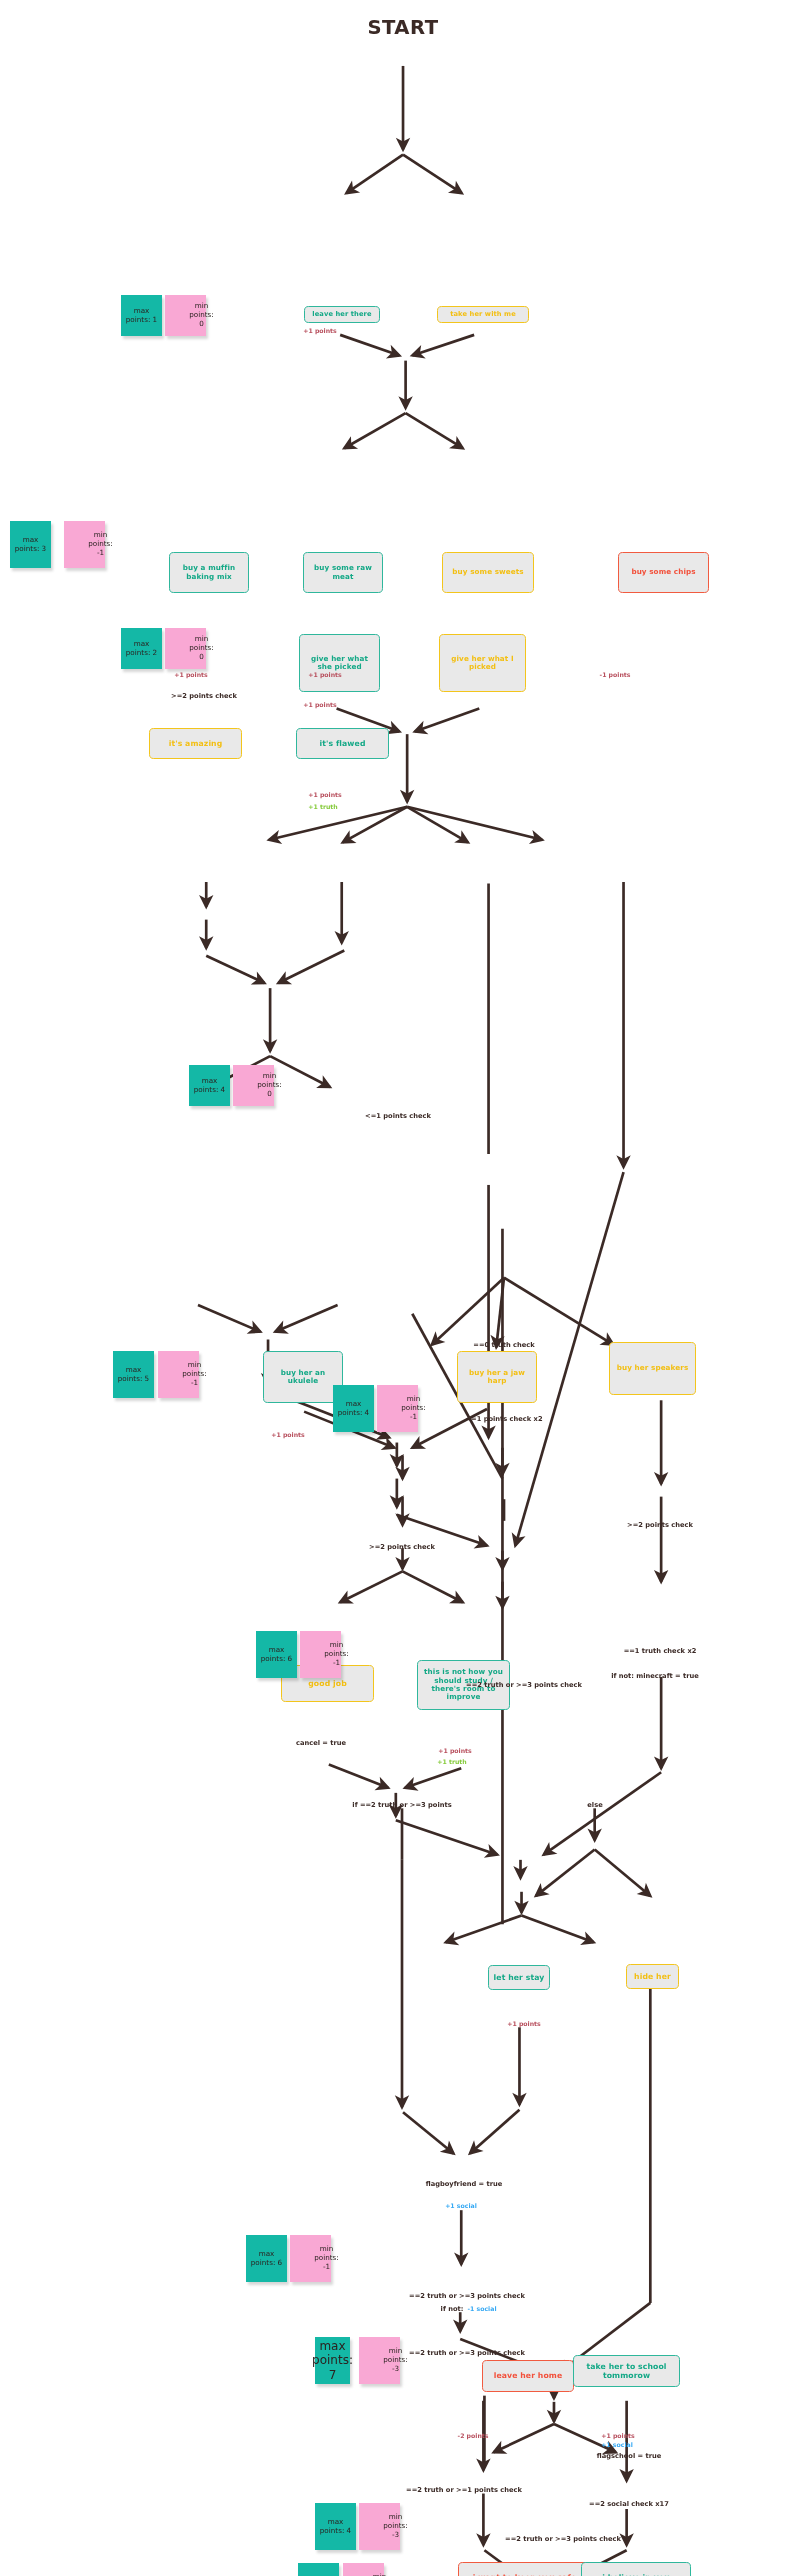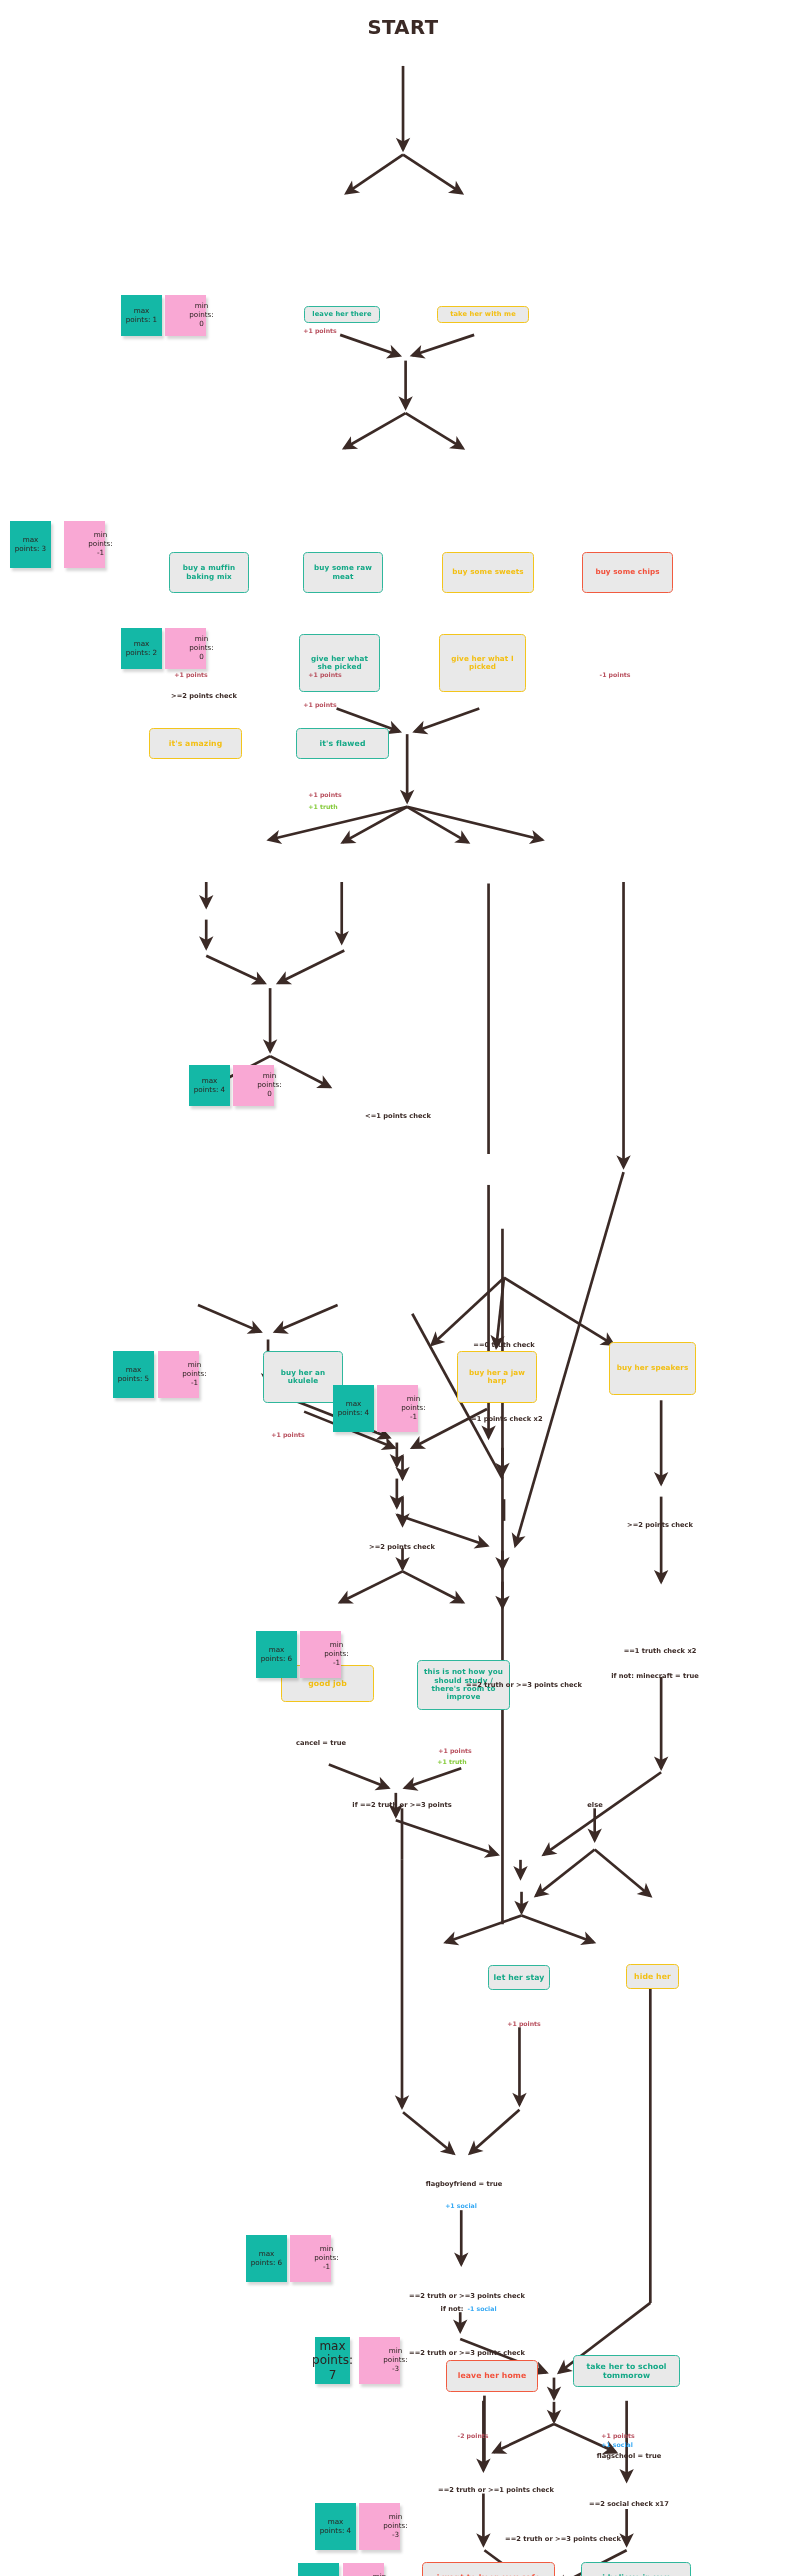--- a/index.html
+++ b/index.html
@@ -17,21 +17,21 @@
     display:flex;align-items:center;justify-content:center;
     text-align:center;
     font-weight:bold;
     letter-spacing:0.1px;
     line-height:1.18;
     color:#17a583;
     padding:1.5px 2.6px;
   }
   .node.teal  {border-color:#2fb79c;color:#13a886;}
   .node.yellow{border-color:#f3c51c;color:#f3bf12;}
-  .node.red   {border-color:#f15b40;color:#f2503a;}
+  .node.red   {border-color:#f15b40;color:#f2503a;margin-left:36px;}
 
   
   .lbl{position:absolute;font-weight:bold;color:#3b2a26;white-space:nowrap;}
   .lbl.c{transform:translateX(-50%);text-align:center;}
   .pts   {color:#b8505e;}
   .truth {color:#86cb3c;}
   .social{color:#36a9f4;}
 
   
   .sticky{
@@ -244,21 +244,21 @@
       <div class="lbl c social" style="left: 461px; top: 2202px; font-size: 6.2px;">+1 social</div>
       <div class="lbl c " style="left: 467px; top: 2292px; font-size: 6.7px;">==2 truth or &gt;=3 points check</div>
       <div class="lbl c " style="left: 452px; top: 2305px; font-size: 6.7px;">if not:</div>
       <div class="lbl c social" style="left: 482px; top: 2305px; font-size: 6.2px;">-1 social</div>
       <div class="lbl c " style="left: 467px; top: 2349px; font-size: 6.7px;">==2 truth or &gt;=3 points check</div>
       <div class="lbl c " style="left: 563px; top: 2535px; font-size: 6.7px;">==2 truth or &gt;=3 points check</div>
       <div class="lbl c pts" style="left: 473px; top: 2432px; font-size: 6.2px;">-2 points</div>
       <div class="lbl c pts" style="left: 618px; top: 2432px; font-size: 6.2px;">+1 points</div>
       <div class="lbl c social" style="left: 617px; top: 2441px; font-size: 6.2px;">+1 social</div>
       <div class="lbl c " style="left: 629px; top: 2452px; font-size: 6.7px;">flagschool = true</div>
-      <div class="lbl c " style="left: 496px; top: 2486px; font-size: 6.7px;">==2 truth or &gt;=1 points check</div>
+      <div class="lbl c " style="left: 464px; top: 2486px; font-size: 6.7px;">==2 truth or &gt;=1 points check</div>
       <div class="lbl c " style="left: 629px; top: 2500px; font-size: 6.7px;">==2 social check x17</div>
     </div>
 
   <div id="stickies-layer">
       <div class="sticky max" style="left: 121px; top: 295px; width: 41px; height: 41px; font-size: 7.2px;">max points: 1</div>
       <div class="sticky min" style="left: 165px; top: 295px; width: 41px; height: 41px; font-size: 7.2px;">min points: 0</div>
       <div class="sticky max" style="left: 121px; top: 628px; width: 41px; height: 41px; font-size: 7.2px;">max points: 2</div>
       <div class="sticky min" style="left: 165px; top: 628px; width: 41px; height: 41px; font-size: 7.2px;">min points: 0</div>
       <div class="sticky max" style="left: 10px; top: 521px; width: 41px; height: 47px; font-size: 7.2px;">max points: 3</div>
       <div class="sticky min" style="left: 64px; top: 521px; width: 41px; height: 47px; font-size: 7.2px;">min points: -1</div>

